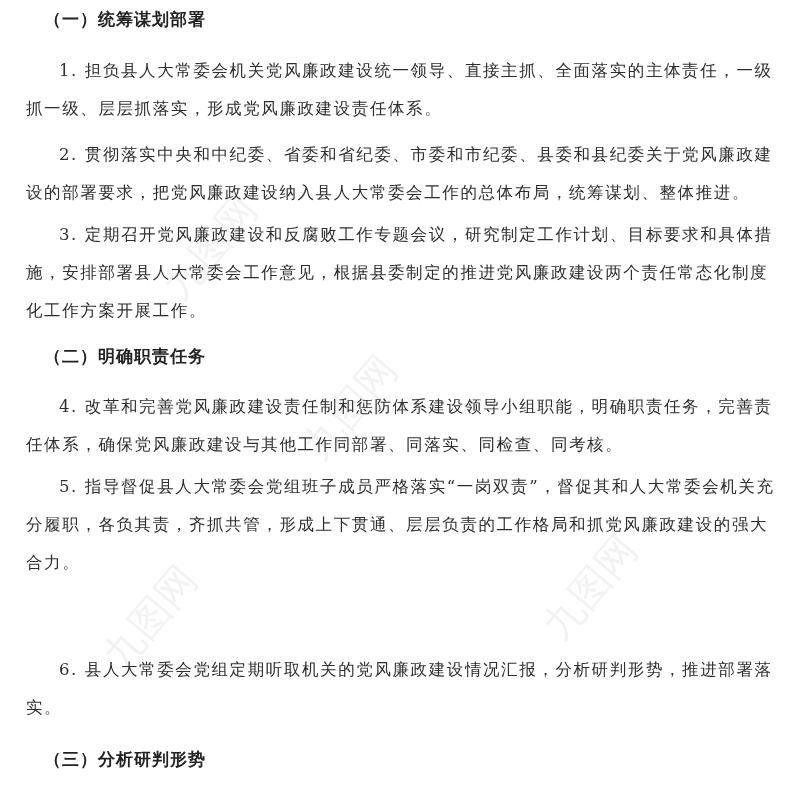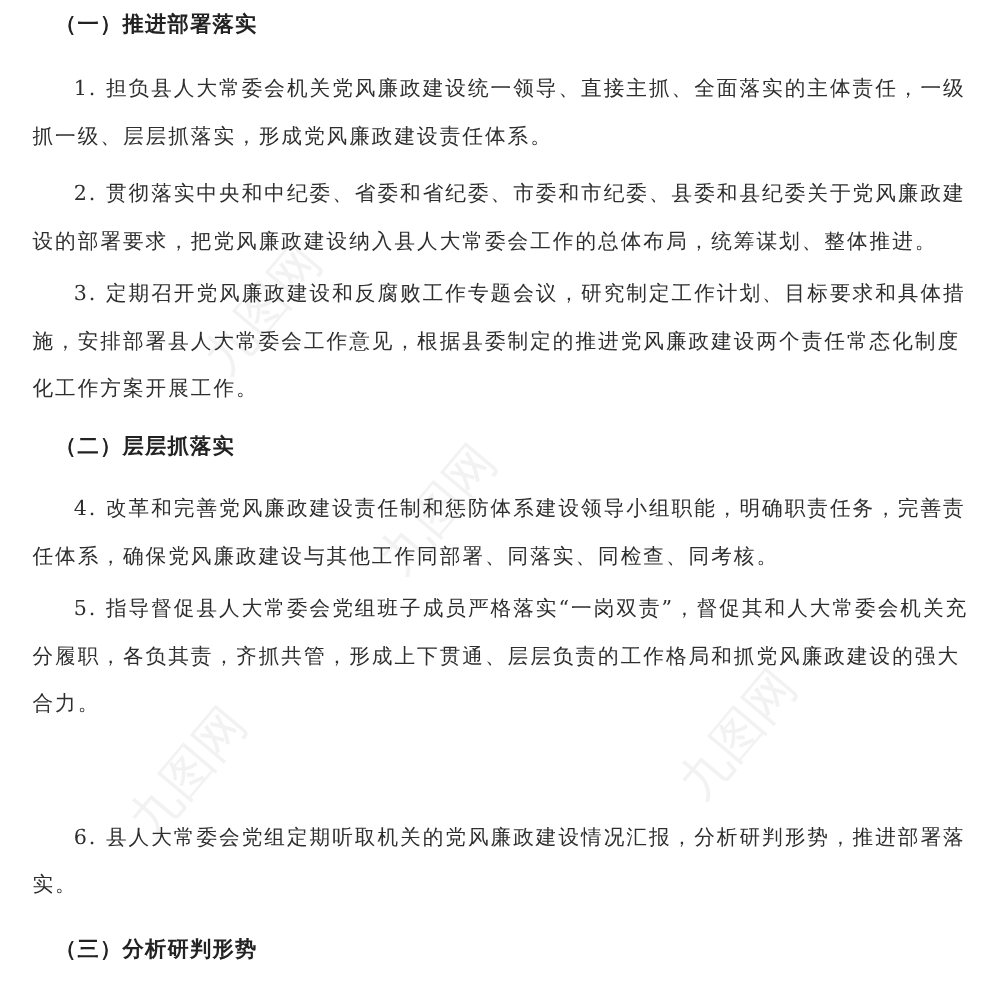--- a/index.html
+++ b/index.html
@@ -21,26 +21,26 @@
   .wm {
     position: absolute; font-size: 40px; color: rgba(0,0,0,0.05);
     transform: rotate(-50deg); font-family: "DejaVu Sans", sans-serif; white-space: nowrap;
     pointer-events: none;
   }
 </style>
 </head>
 <body>
 
 <div class="page">
-  <div class="heading" style="top:8px">（一）推进部署落实</div>
+  <div class="heading" style="top:8px">（一）统筹谋划部署</div>
   <div class="para" style="top:52px">1. 担负县人大常委会机关党风廉政建设统一领导、直接主抓、全面落实的主体责任，一级抓一级、层层抓落实，形成党风廉政建设责任体系。</div>
   <div class="para" style="top:136px">2. 贯彻落实中央和中纪委、省委和省纪委、市委和市纪委、县委和县纪委关于党风廉政建设的部署要求，把党风廉政建设纳入县人大常委会工作的总体布局，统筹谋划、整体推进。</div>
   <div class="para" style="top:216px">3. 定期召开党风廉政建设和反腐败工作专题会议，研究制定工作计划、目标要求和具体措施，安排部署县人大常委会工作意见，根据县委制定的推进党风廉政建设两个责任常态化制度化工作方案开展工作。</div>
 
-  <div class="heading" style="top:345px">（二）层层抓落实</div>
+  <div class="heading" style="top:345px">（二）明确职责任务</div>
   <div class="para" style="top:388px">4. 改革和完善党风廉政建设责任制和惩防体系建设领导小组职能，明确职责任务，完善责任体系，确保党风廉政建设与其他工作同部署、同落实、同检查、同考核。</div>
   <div class="para" style="top:468px">5. 指导督促县人大常委会党组班子成员严格落实“一岗双责”，督促其和人大常委会机关充分履职，各负其责，齐抓共管，形成上下贯通、层层负责的工作格局和抓党风廉政建设的强大合力。</div>
   <div class="para" style="top:651px">6. 县人大常委会党组定期听取机关的党风廉政建设情况汇报，分析研判形势，推进部署落实。</div>
 
   <div class="heading" style="top:748px">（三）分析研判形势</div>
 
   <div class="wm" style="left:150px;top:220px">九图网</div>
   <div class="wm" style="left:290px;top:380px">九图网</div>
   <div class="wm" style="left:530px;top:560px">九图网</div>
   <div class="wm" style="left:90px;top:590px">九图网</div>

